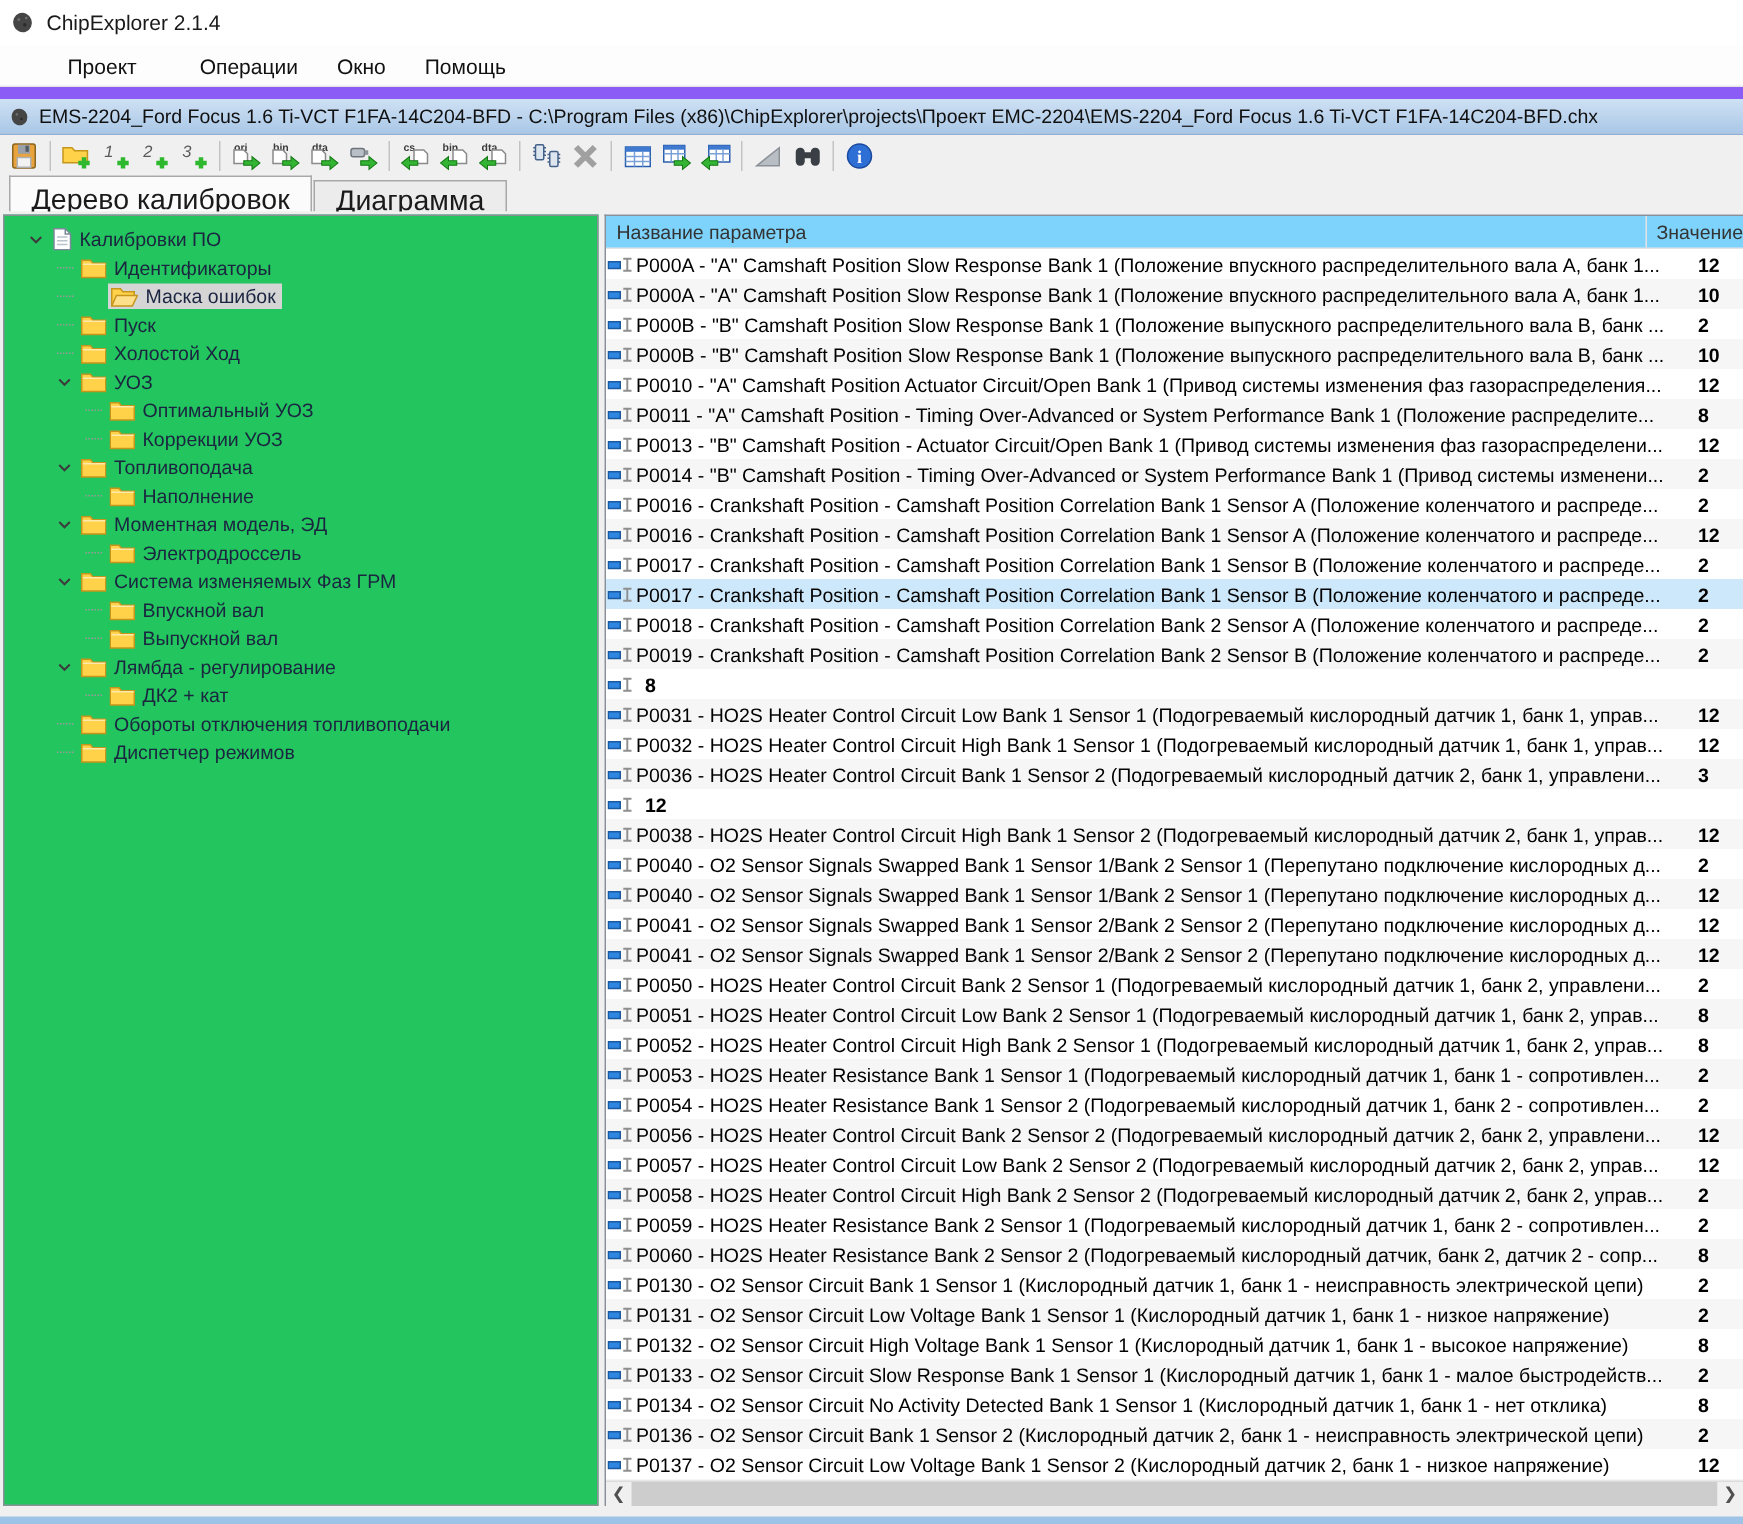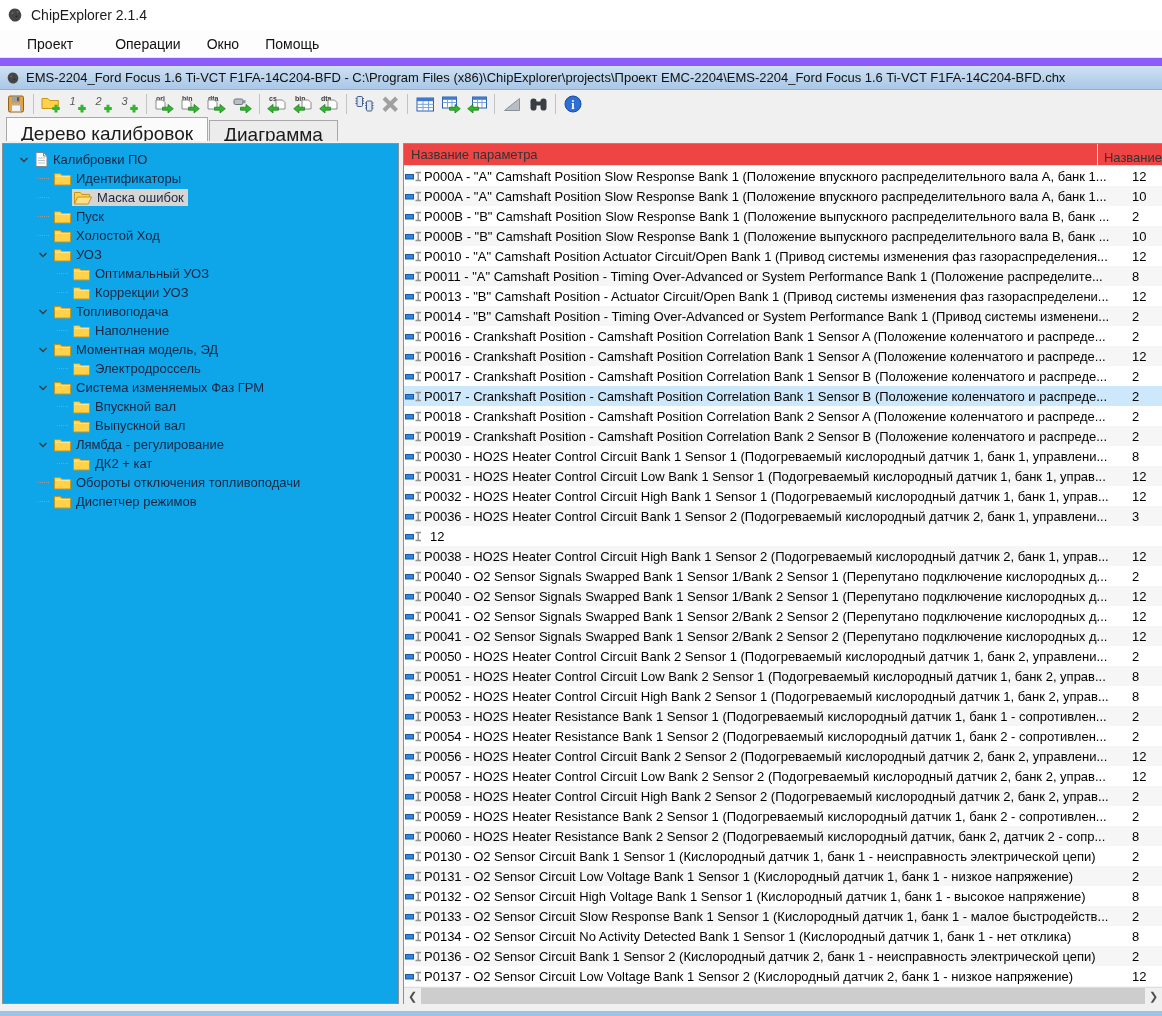--- a/index.html
+++ b/index.html
@@ -2,64 +2,64 @@
 <html><head>
 <meta charset="utf-8">
 <style>
   * { margin:0; padding:0; box-sizing:border-box; }
   html,body { width:1162px; height:1016px; overflow:hidden; background:#fff;
     font-family:"Liberation Sans", sans-serif; }
   .app-titlebar { height:30px; background:#fff; display:flex; align-items:center;
     padding-left:7px; gap:8px; }
   .app-title { font-size:14px; color:#1a1a1a; }
   .menubar { height:28px; background:#fdfdfd; display:flex; align-items:center;
-    padding-left:14px; border-bottom:1px solid #e6e6e6; }
+    padding-left:32px; border-bottom:1px solid #e6e6e6; }
   .menu-item { font-size:14px; color:#111; padding:4px 13px; cursor:default; }
   .menu-item:first-child { margin-right:16px; }
   .child { position:absolute; top:58px; left:0; right:0; bottom:0;
     border-top:8px solid #8b5cf6; display:flex; flex-direction:column; background:#f0f0f0; }
   .child-titlebar { height:24px; background:linear-gradient(#cfe1f4,#a9c7e6);
     border-bottom:1px solid #8fb0d4; display:flex; align-items:center; gap:6px;
     padding-left:6px; }
   .child-title { font-size:13px; color:#101010; white-space:nowrap; overflow:hidden; }
   .toolbar { height:27px; background:#f0f0f0; display:flex; align-items:center;
     padding-left:3px; }
   .tb-btn { width:26px; height:25px; border:none; background:transparent; display:flex;
     align-items:center; justify-content:center; padding:0; }
   .tb-sep { width:1px; height:20px; background:#c3c3c3; margin:0 4px; display:inline-block; }
   .tabbar { height:24px; background:#f0f0f0; display:flex; align-items:flex-end; padding-left:6px; }
   .tab { font-size:19px; color:#1a1a1a; padding:3px 14px 4px 14px; border:1px solid #a8a8a8;
     border-bottom:none; background:#ececec; height:21px; margin-right:1px; }
   .tab.active { background:#fbfbfb; height:24px; padding-top:5px; }
   .main { position:relative; flex:1; background:#f0f0f0; }
   .tree-panel { position:absolute; left:2px; top:2px; width:397px; bottom:4px;
-    background:#0ea5e9; border:1px solid #8a9097; overflow:hidden; padding-top:6px; }
+    background:#22c55e; border:1px solid #8a9097; overflow:hidden; padding-top:6px; }
   .tree-row { height:19px; display:flex; align-items:center; font-size:13px;
     color:#1b2540; white-space:nowrap; }
   .exp, .stubbox { width:18px; height:16px; display:inline-flex; align-items:center;
     justify-content:center; flex:0 0 18px; }
   .stub { width:11px; border-top:1px dotted #9a9a9a; }
   .nodebox { display:inline-flex; align-items:center; gap:5px; padding:1px 4px 1px 2px; }
   .nodebox.selected { background:#d5d5d5;margin-left:20px; }
   .list-panel { position:absolute; left:403px; top:2px; right:0; bottom:4px;
     background:#fff; border-top:1px solid #8a9097; border-left:1px solid #8a9097;
     overflow:hidden; }
   .list-header { height:22px; display:flex; font-size:13px; color:#333;
-    background:#ef4444; border-bottom:1px solid #e3e3e3; align-items:flex-end; }
+    background:#7dd3fc; border-bottom:1px solid #e3e3e3; align-items:center; }
   .h-name { width:722px; padding-left:7px; border-right:1px solid #e3e3e3; height:100%;
     display:flex; align-items:center; }
   .h-value { padding-left:6px; }
   .rows { position:absolute; top:22px; left:0; right:0; bottom:0; overflow:hidden; }
   .list-row { height:20px; display:flex; align-items:center; font-size:13px; color:#000;
     white-space:nowrap; background:#fff; }
   .list-row.alt { background:#f6f6f6; }
   .list-row.selected { background:#cde8fa; }
   .r-icon { flex:0 0 20px; display:flex; align-items:center; justify-content:center; }
   .r-name { width:702px; overflow:hidden; text-overflow:clip; }
-  .r-value { padding-left:6px; }
+  .r-value { padding-left:6px;font-weight:bold; }
   .hscroll { position:absolute; left:0; right:0; bottom:0; height:17px; background:#f0f0f0;
     border-top:1px solid #dcdcdc; }
   .hs-btn { position:absolute; top:0; width:17px; height:16px; background:#f0f0f0;
     border:none; color:#505050; font-size:11px; line-height:16px; text-align:center; padding:0; }
   .hs-left { left:0; } .hs-right { right:0; }
   .hs-thumb { position:absolute; left:17px; right:17px; top:0; height:16px; background:#cdcdcd; }
   .child-bottom { height:8px; background:#f0f0f0; border-bottom:5px solid #9dc3e6; }
   svg { display:block; }
 </style>
 </head>
@@ -544,21 +544,21 @@
               </svg>
             </span>
             <span class="tree-label">Диспетчер режимов</span>
           </span>
         </div>
       </div>
 
     <div class="list-panel">
       <div class="list-header">
         <div class="h-name">Название параметра</div>
-        <div class="h-value">Название</div>
+        <div class="h-value">Значение</div>
       </div>
       <div class="rows">
           <div class="list-row">
             <span class="r-icon">
               <svg width="18" height="16" viewBox="0 0 18 16">
                 <rect x="0.5" y="6.5" width="8" height="4.5" fill="#2f86e0" stroke="#1a5aa0"></rect>
                 <path d="M10.5 4.5 h5.5 M10.5 12.5 h5.5 M13.2 4.5 v8" stroke="#8f8f8f" stroke-width="1.3"></path>
               </svg>
             </span>
             <span class="r-name">P000A - "A" Camshaft Position Slow Response Bank 1 (Положение впускного распределительного вала А, банк 1...</span>
@@ -694,21 +694,20 @@
             <span class="r-name">P0019 - Crankshaft Position - Camshaft Position Correlation Bank 2 Sensor B (Положение коленчатого и распреде...</span>
             <span class="r-value">2</span>
           </div>
           <div class="list-row">
             <span class="r-icon">
               <svg width="18" height="16" viewBox="0 0 18 16">
                 <rect x="0.5" y="6.5" width="8" height="4.5" fill="#2f86e0" stroke="#1a5aa0"></rect>
                 <path d="M10.5 4.5 h5.5 M10.5 12.5 h5.5 M13.2 4.5 v8" stroke="#8f8f8f" stroke-width="1.3"></path>
               </svg>
             </span>
-            <span class="r-name">P0030 - HO2S Heater Control Circuit Bank 1 Sensor 1 (Подогреваемый кислородный датчик 1, банк 1, управлени...</span>
             <span class="r-value">8</span>
           </div>
           <div class="list-row alt">
             <span class="r-icon">
               <svg width="18" height="16" viewBox="0 0 18 16">
                 <rect x="0.5" y="6.5" width="8" height="4.5" fill="#2f86e0" stroke="#1a5aa0"></rect>
                 <path d="M10.5 4.5 h5.5 M10.5 12.5 h5.5 M13.2 4.5 v8" stroke="#8f8f8f" stroke-width="1.3"></path>
               </svg>
             </span>
             <span class="r-name">P0031 - HO2S Heater Control Circuit Low Bank 1 Sensor 1 (Подогреваемый кислородный датчик 1, банк 1, управ...</span>

